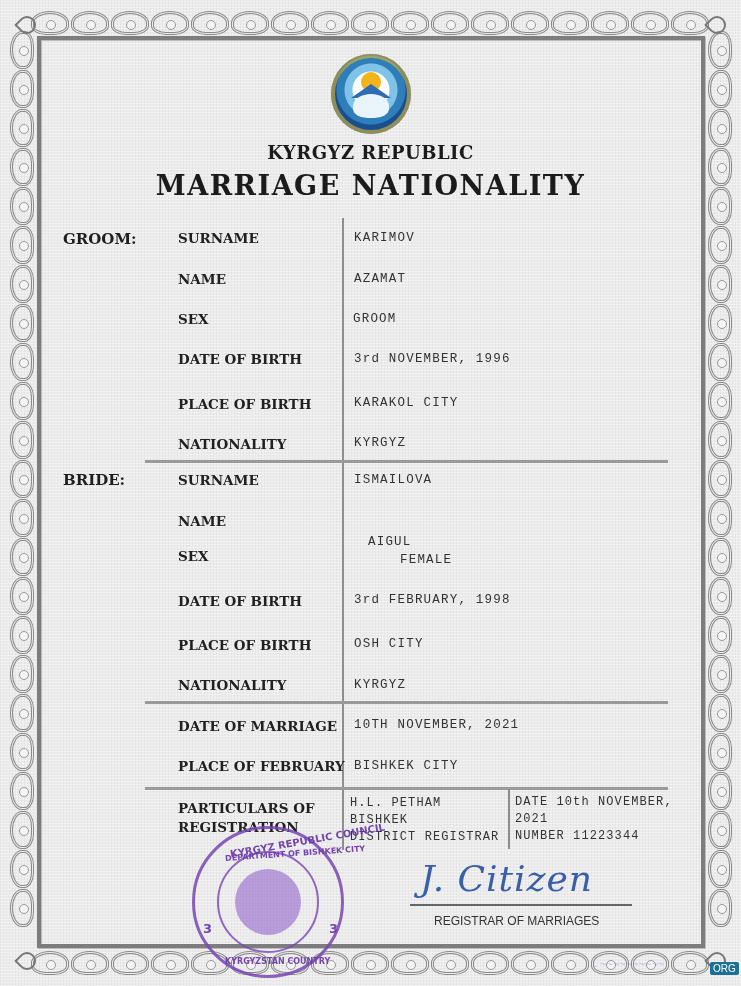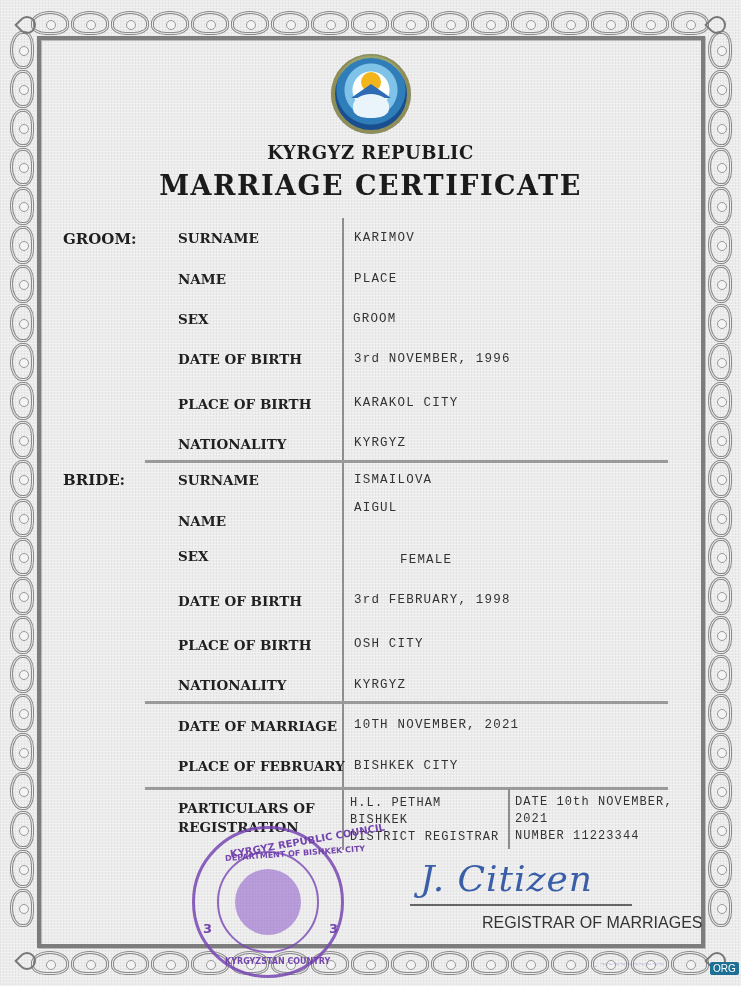--- a/index.html
+++ b/index.html
@@ -51,21 +51,21 @@
   
   .stamp { position:absolute; left:192px; top:826px; width:152px; height:152px; border-radius:50%;
     border:3px solid rgba(120,70,180,0.85); box-sizing:border-box; color:rgba(110,60,170,0.9); }
   .stamp .inner { position:absolute; left:22px; top:22px; width:102px; height:102px; border-radius:50%; border:2px solid rgba(120,70,180,0.8); box-sizing:border-box; }
   .stamp .core { position:absolute; left:16px; top:16px; width:66px; height:66px; border-radius:50%; background:rgba(140,90,200,0.55); }
   .stamp .arc { position:absolute; font-family:"DejaVu Sans", sans-serif; font-weight:bold; font-size:10px; color:rgba(110,60,170,0.95); white-space:nowrap; }
   .stamp .num { position:absolute; font-family:"DejaVu Sans", sans-serif; font-weight:bold; font-size:13px; color:rgba(110,60,170,0.95); }
 
   .signature { position:absolute; left:420px; top:858px; font-family:"DejaVu Serif", serif; font-style:italic; font-size:36px; color:#3a5fa8; letter-spacing:1px; }
   .sig-line { position:absolute; left:410px; top:904px; width:222px; height:2px; background:#666; }
-  .sig-caption { position:absolute; left:434px; top:914px; font-family:"Liberation Sans", sans-serif; font-size:16px; color:#333;margin-left:48px; }
+  .sig-caption { position:absolute; left:434px; top:914px; font-family:"Liberation Sans", sans-serif; font-size:12px; color:#333; }
 
   .watermark { position:absolute; left:590px; top:958px; font-family:"Liberation Sans", sans-serif; font-size:11px; color:rgba(150,120,200,0.45); }
   .org-badge { position:absolute; left:710px; top:962px; padding:1px 3px; background:#1d6f93; color:#fff; font-family:"Liberation Sans", sans-serif; font-size:10px; border-radius:2px; }
 </style>
 </head>
 <body>
 
 <div class="border-strip top">
   <span class="loop-h"></span><span class="loop-h"></span><span class="loop-h"></span><span class="loop-h"></span><span class="loop-h"></span><span class="loop-h"></span><span class="loop-h"></span><span class="loop-h"></span><span class="loop-h"></span><span class="loop-h"></span><span class="loop-h"></span><span class="loop-h"></span><span class="loop-h"></span><span class="loop-h"></span><span class="loop-h"></span><span class="loop-h"></span><span class="loop-h"></span>
 </div>
@@ -128,47 +128,47 @@
 <div class="corner" style="left:708px;top:952px;"></div>
 <div class="frame"></div>
 
 <div class="emblem">
   <div class="ring-text"></div>
   <div class="sun"></div>
   <div class="mtn"></div>
   <div class="bird"></div>
 </div>
 <div class="country">KYRGYZ REPUBLIC</div>
-<div class="title">MARRIAGE CERTIFICATE</div>
+<div class="title">MARRIAGE NATIONALITY</div>
 
 <div class="vline" style="left:342px;top:218px;height:632px;"></div>
 <div class="hline" style="left:145px;top:460px;width:523px;"></div>
 <div class="hline" style="left:145px;top:701px;width:523px;"></div>
 <div class="hline" style="left:145px;top:787px;width:523px;"></div>
 <div class="vline" style="left:508px;top:789px;height:60px;"></div>
 
 <div class="section-label" style="top:230px;">GROOM:</div>
 <div class="field-label" style="top:230px;">SURNAME</div>
 <div class="field-value" style="top:231px;">KARIMOV</div>
 <div class="field-label" style="top:271px;">NAME</div>
-<div class="field-value" style="top:272px;">PLACE</div>
+<div class="field-value" style="top:272px;">AZAMAT</div>
 <div class="field-label" style="top:311px;">SEX</div>
 <div class="field-value" style="top:312px;left:353px;">GROOM</div>
 <div class="field-label" style="top:351px;">DATE OF BIRTH</div>
 <div class="field-value" style="top:352px;">3rd NOVEMBER, 1996</div>
 <div class="field-label" style="top:396px;">PLACE OF BIRTH</div>
 <div class="field-value" style="top:396px;">KARAKOL CITY</div>
 <div class="field-label" style="top:436px;">NATIONALITY</div>
 <div class="field-value" style="top:436px;">KYRGYZ</div>
 
 <div class="section-label" style="top:471px;">BRIDE:</div>
 <div class="field-label" style="top:472px;">SURNAME</div>
 <div class="field-value" style="top:473px;">ISMAILOVA</div>
 <div class="field-label" style="top:513px;">NAME</div>
-<div class="field-value" style="top:501px;">AIGUL</div>
+<div class="field-value" style="top:535px;margin-left:14px;">AIGUL</div>
 <div class="field-label" style="top:548px;">SEX</div>
 <div class="field-value" style="top:553px;margin-left:46px;">FEMALE</div>
 <div class="field-label" style="top:593px;">DATE OF BIRTH</div>
 <div class="field-value" style="top:593px;">3rd FEBRUARY, 1998</div>
 <div class="field-label" style="top:637px;">PLACE OF BIRTH</div>
 <div class="field-value" style="top:637px;">OSH CITY</div>
 <div class="field-label" style="top:677px;">NATIONALITY</div>
 <div class="field-value" style="top:678px;">KYRGYZ</div>
 
 <div class="field-label" style="top:718px;">DATE OF MARRIAGE</div>

